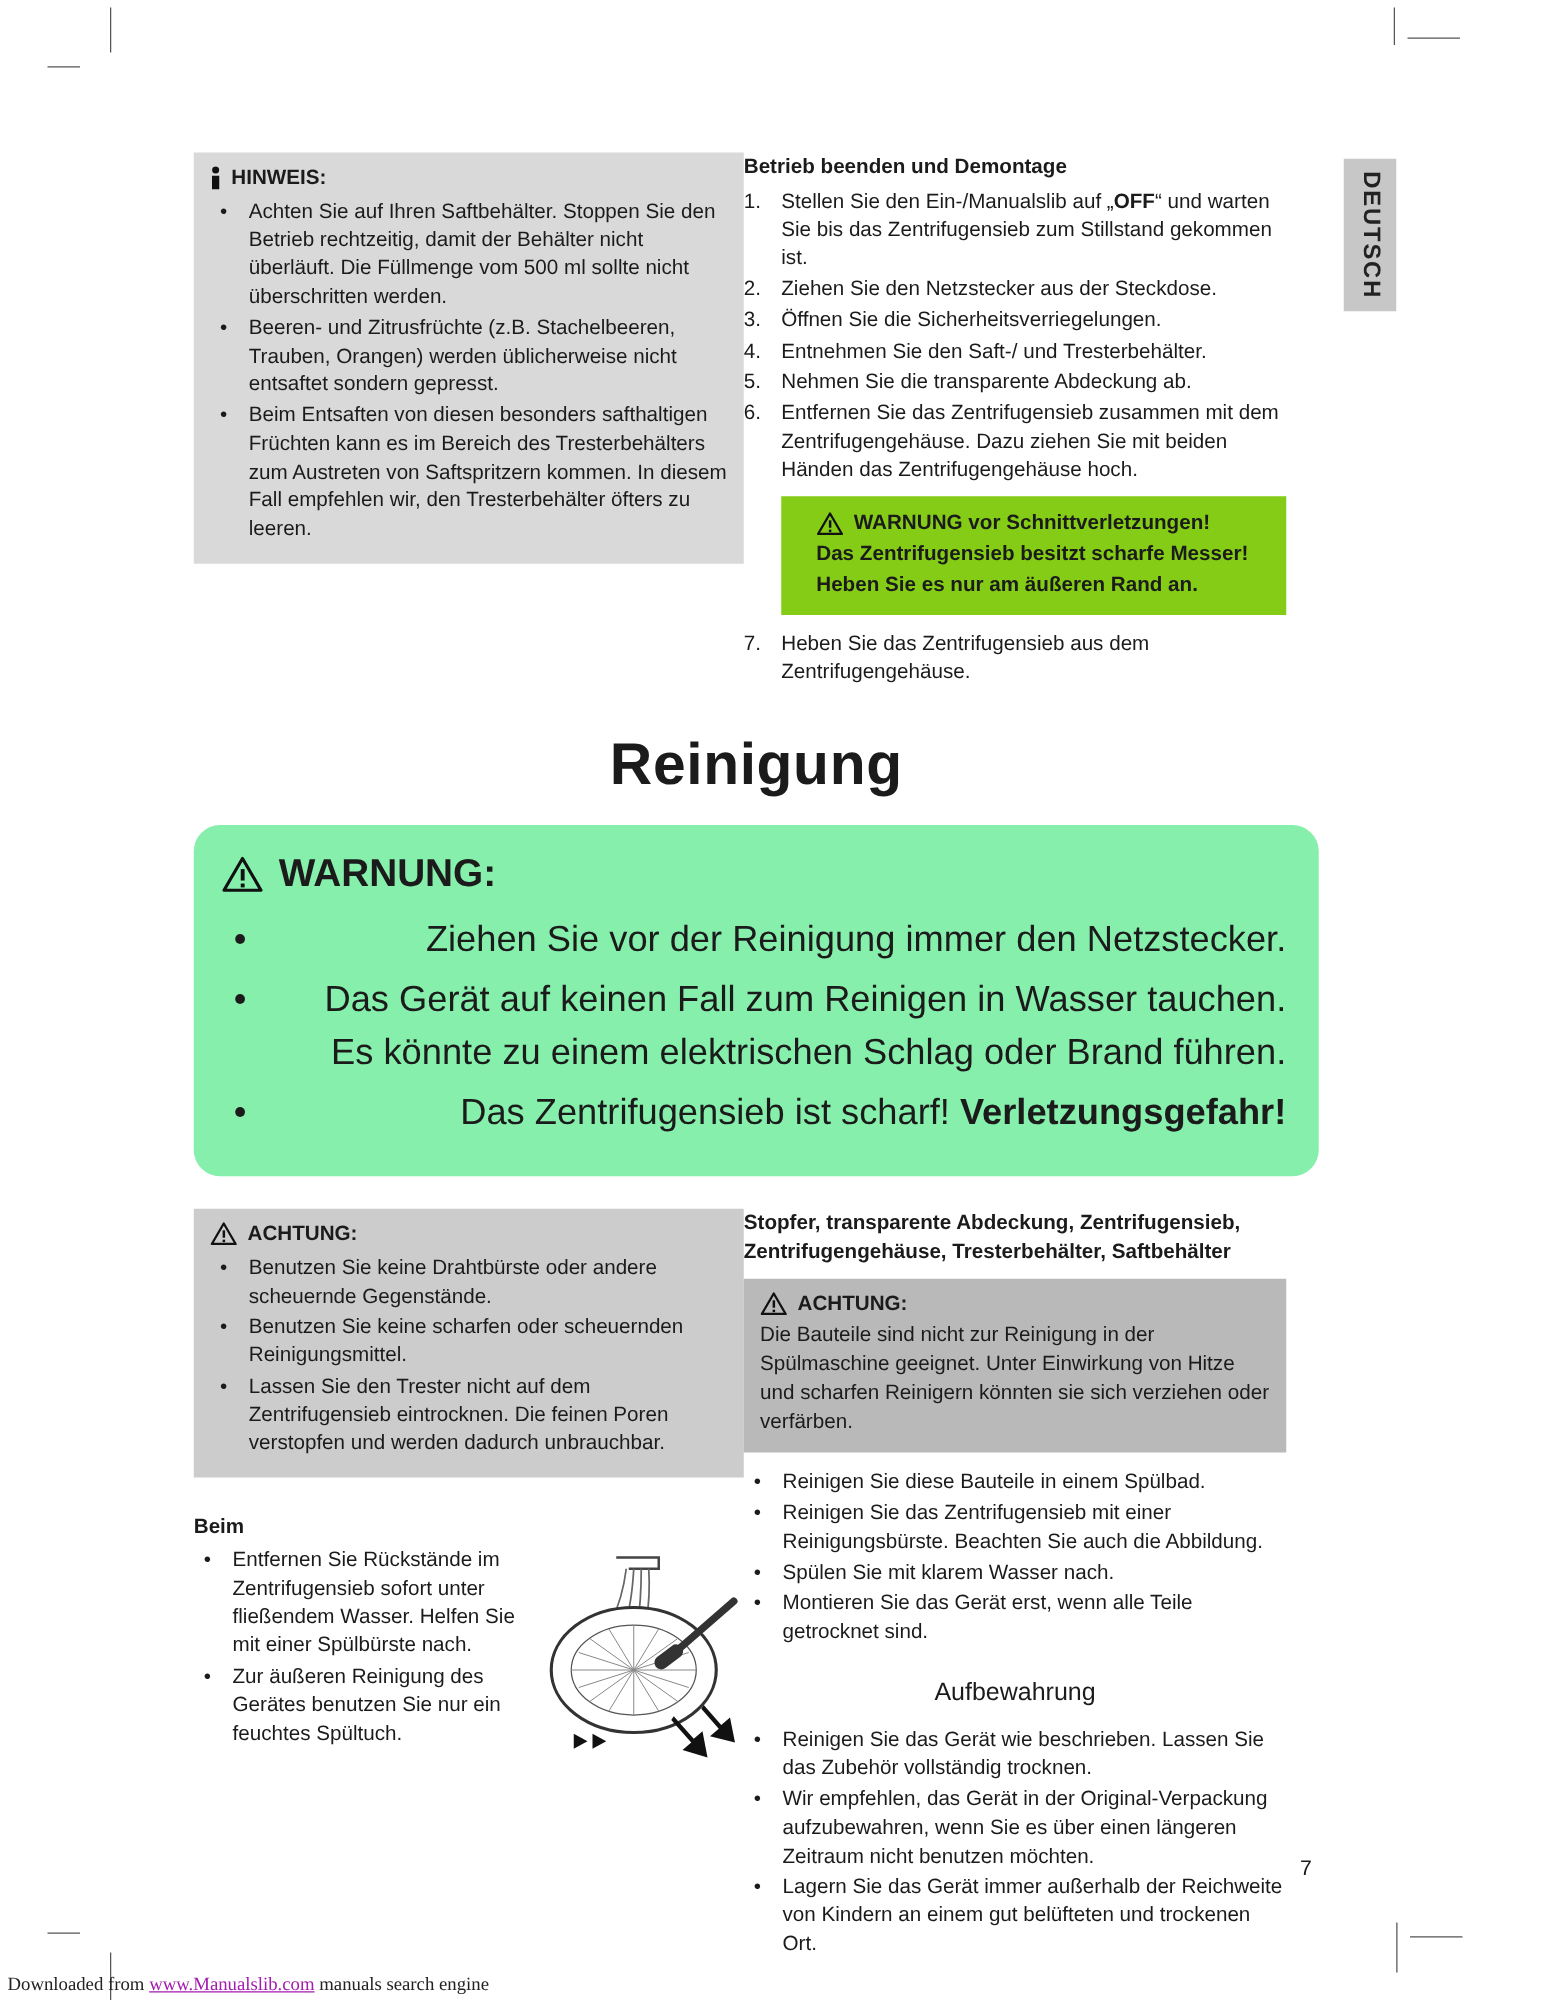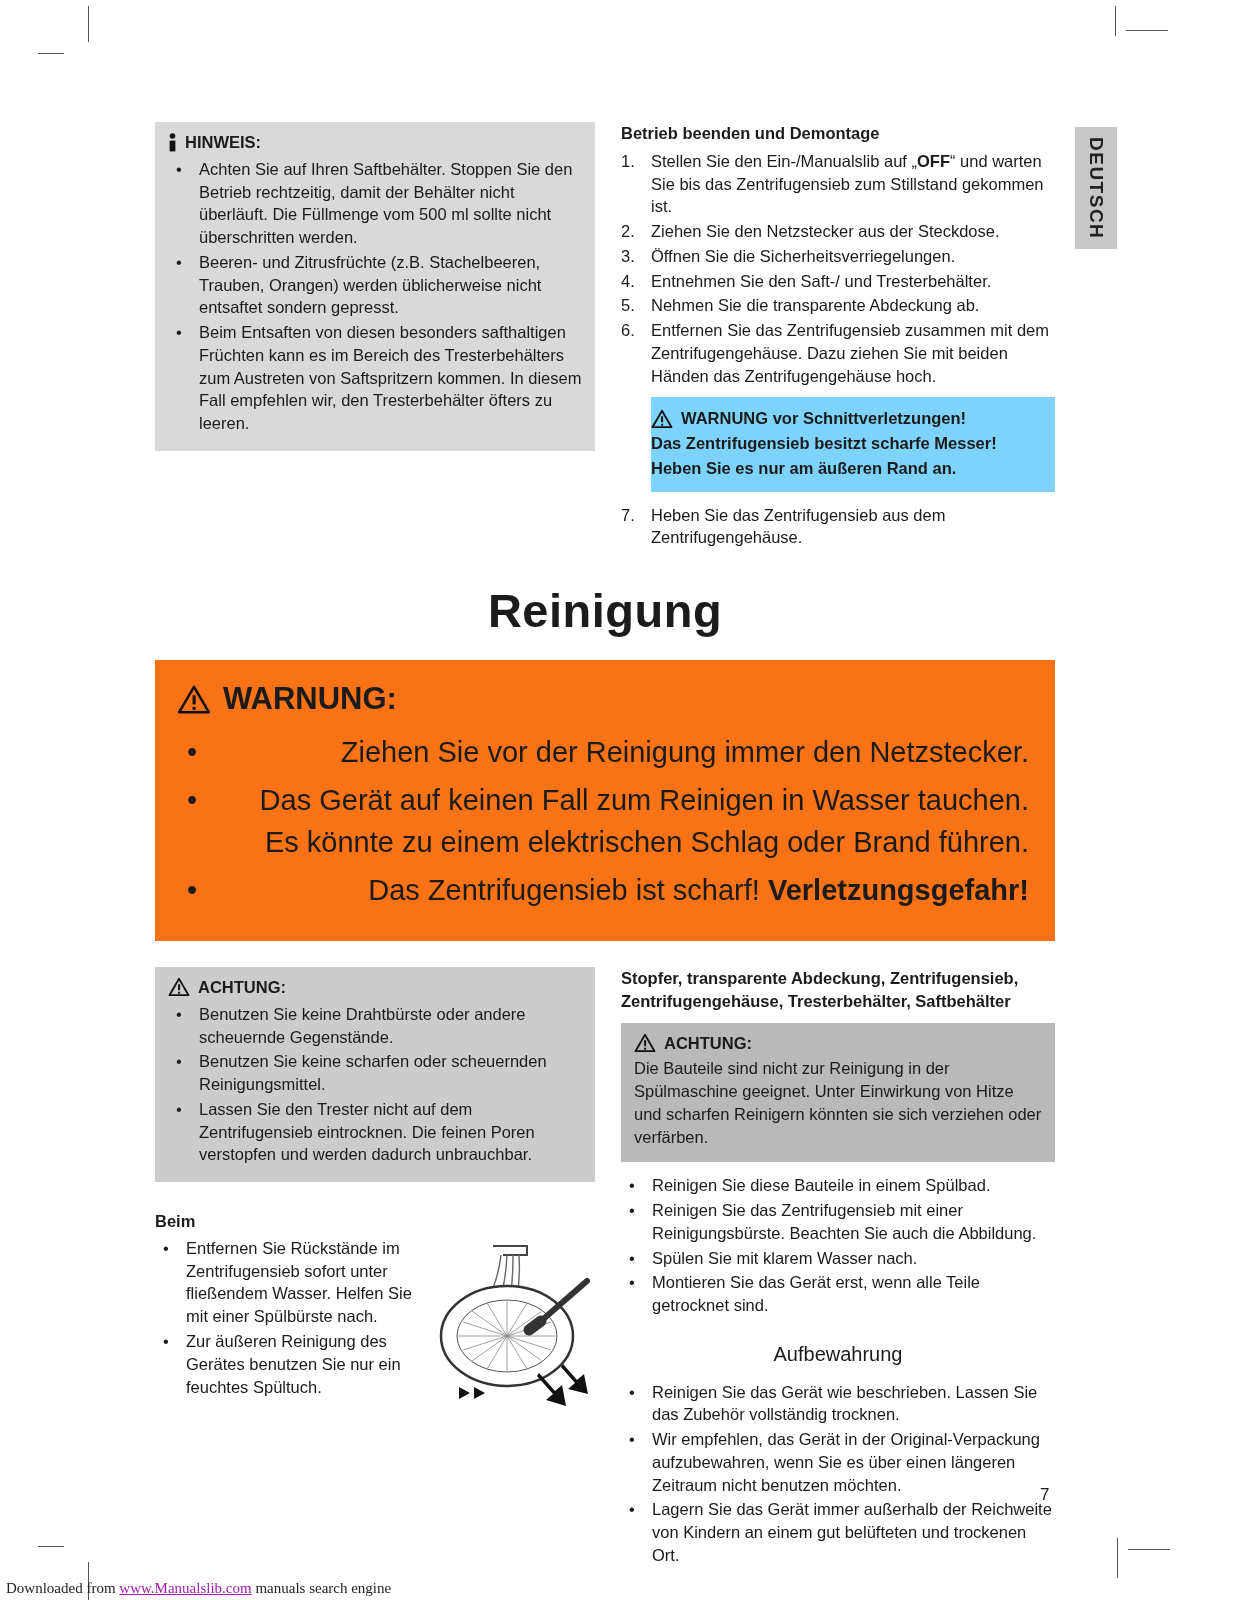--- a/index.html
+++ b/index.html
@@ -15,21 +15,21 @@
 
   .lang-tab {
     position:absolute; left:1075px; top:127px; width:42px; height:122px;
     background:#c7c7c7; display:flex; align-items:center; justify-content:center;
   }
   .lang-tab span {
     writing-mode:vertical-rl; font-weight:bold; font-size:19px; letter-spacing:1.5px; color:#222;
   }
 
   .content { position:absolute; left:155px; top:122px; width:900px; }
-  .row { display:flex; gap:26px; }
+  .row { display:flex; }
   .col-l { width:440px; }
   .col-r { width:434px; }
 
   .graybox { padding:9px 13px 14px 13px; }
   .bg-light { background:#d9d9d9; }
   .bg-mid   { background:#cccccc; }
   .bg-dark  { background:#b9b9b9; }
 
   .box-title { display:flex; align-items:center; gap:8px; font-weight:bold; margin-bottom:4px; }
   .box-title svg { flex:0 0 auto; }
@@ -38,28 +38,28 @@
   ul.blist li { position:relative; padding-left:31px; margin-bottom:2px; }
   ul.blist li::before { content:"\2022"; position:absolute; left:8px; }
 
   .sec-title { font-weight:bold; margin-bottom:5px; }
 
   .step { display:flex; margin-bottom:2px; }
   .step .num { width:30px; flex:0 0 auto; }
   .step .txt { flex:1; }
 
   .cut-warning {
-    background:#7dd3fc; margin:10px 0 12px 30px; padding:10px 12px 12px 0; font-weight:bold;
+    background:#84cc16; margin:10px 0 12px 30px; padding:10px 12px 12px 28px; font-weight:bold;
   }
   .cut-warning .wline { display:flex; align-items:center; gap:8px; }
   .cut-warning .wline + .wline { margin-top:2px; }
 
   .main-title { text-align:center; font-size:47px; font-weight:bold; margin:28px 0 16px 0; letter-spacing:0.5px; }
 
-  .big-warning { background:#f97316; padding:18px 26px 24px 22px; width:900px; }
+  .big-warning { background:#86efac; padding:18px 26px 24px 22px; width:900px;border-radius:21px; }
   .big-warning .bw-title { display:flex; align-items:center; gap:12px; font-size:31px; font-weight:bold; margin-bottom:10px; }
   .big-warning ul { list-style:none; font-size:29px; line-height:1.45; }
   .big-warning ul li { position:relative; padding-left:42px; margin-bottom:6px;text-align:right; }
   .big-warning ul li::before { content:"\2022"; position:absolute; left:10px; }
 
   .row2 { margin-top:26px; }
 
   .tipp { margin-top:28px; }
   .tipp-title { font-weight:bold; margin-bottom:4px; }
   .tipp-body { display:flex; }

